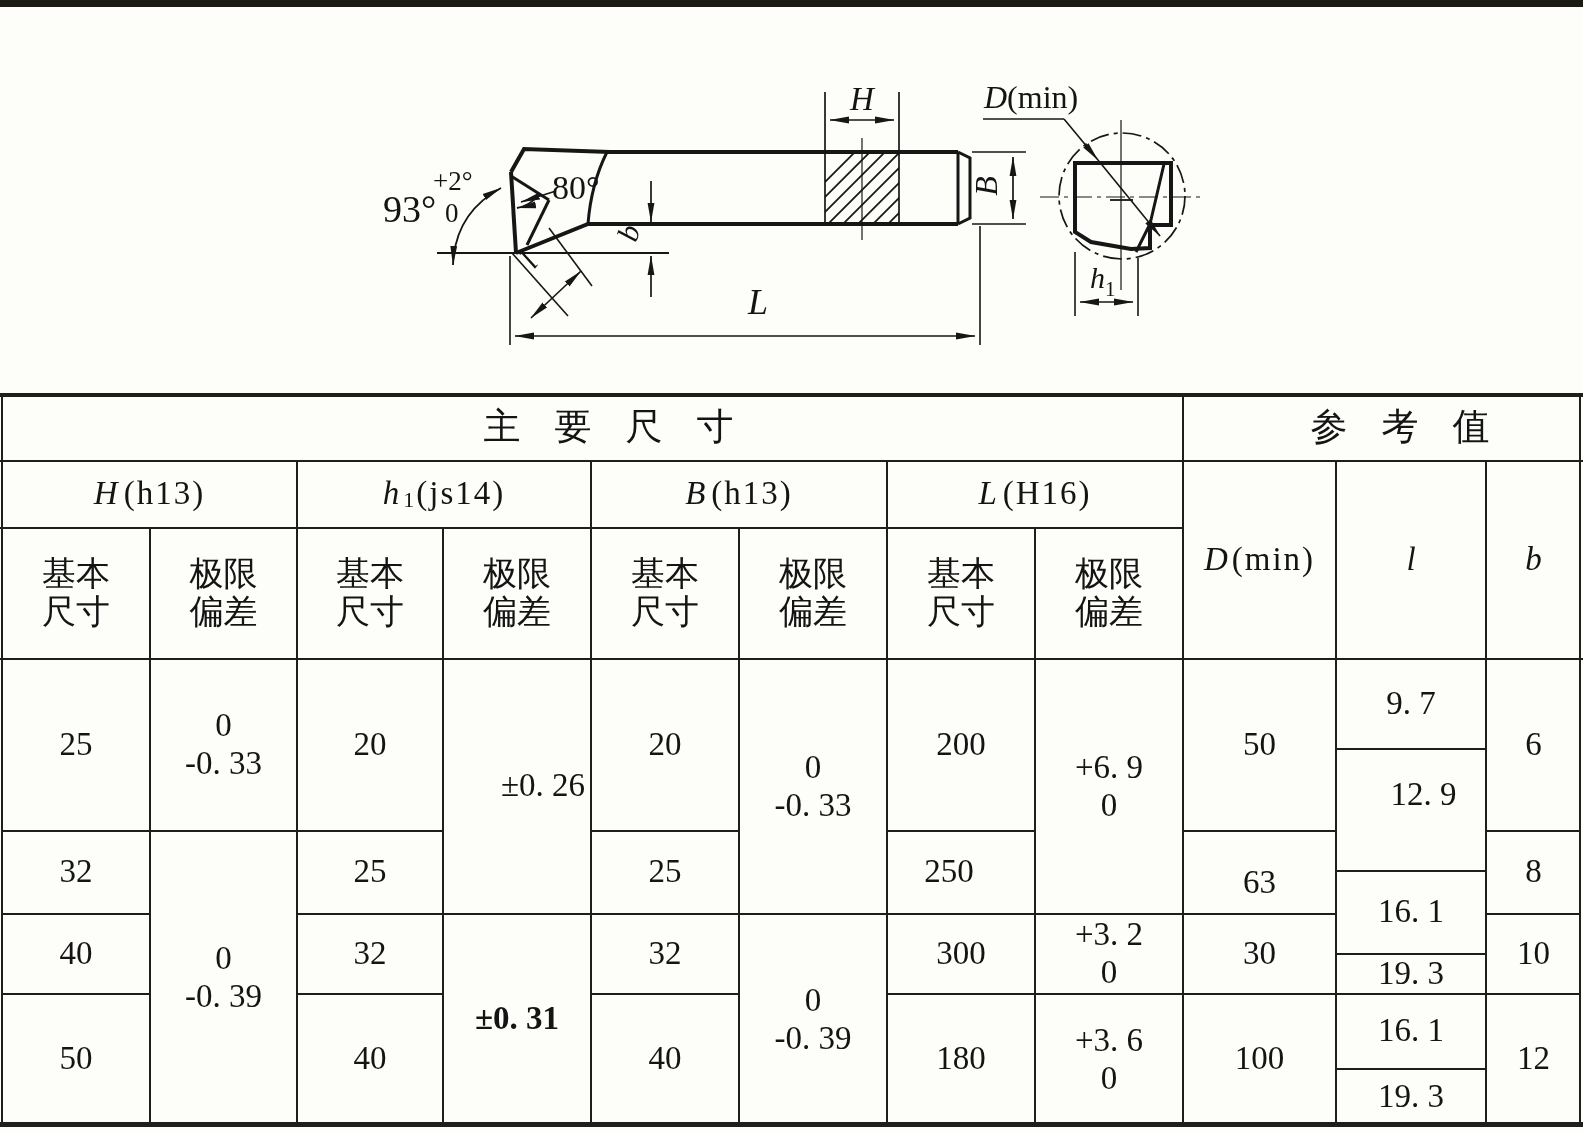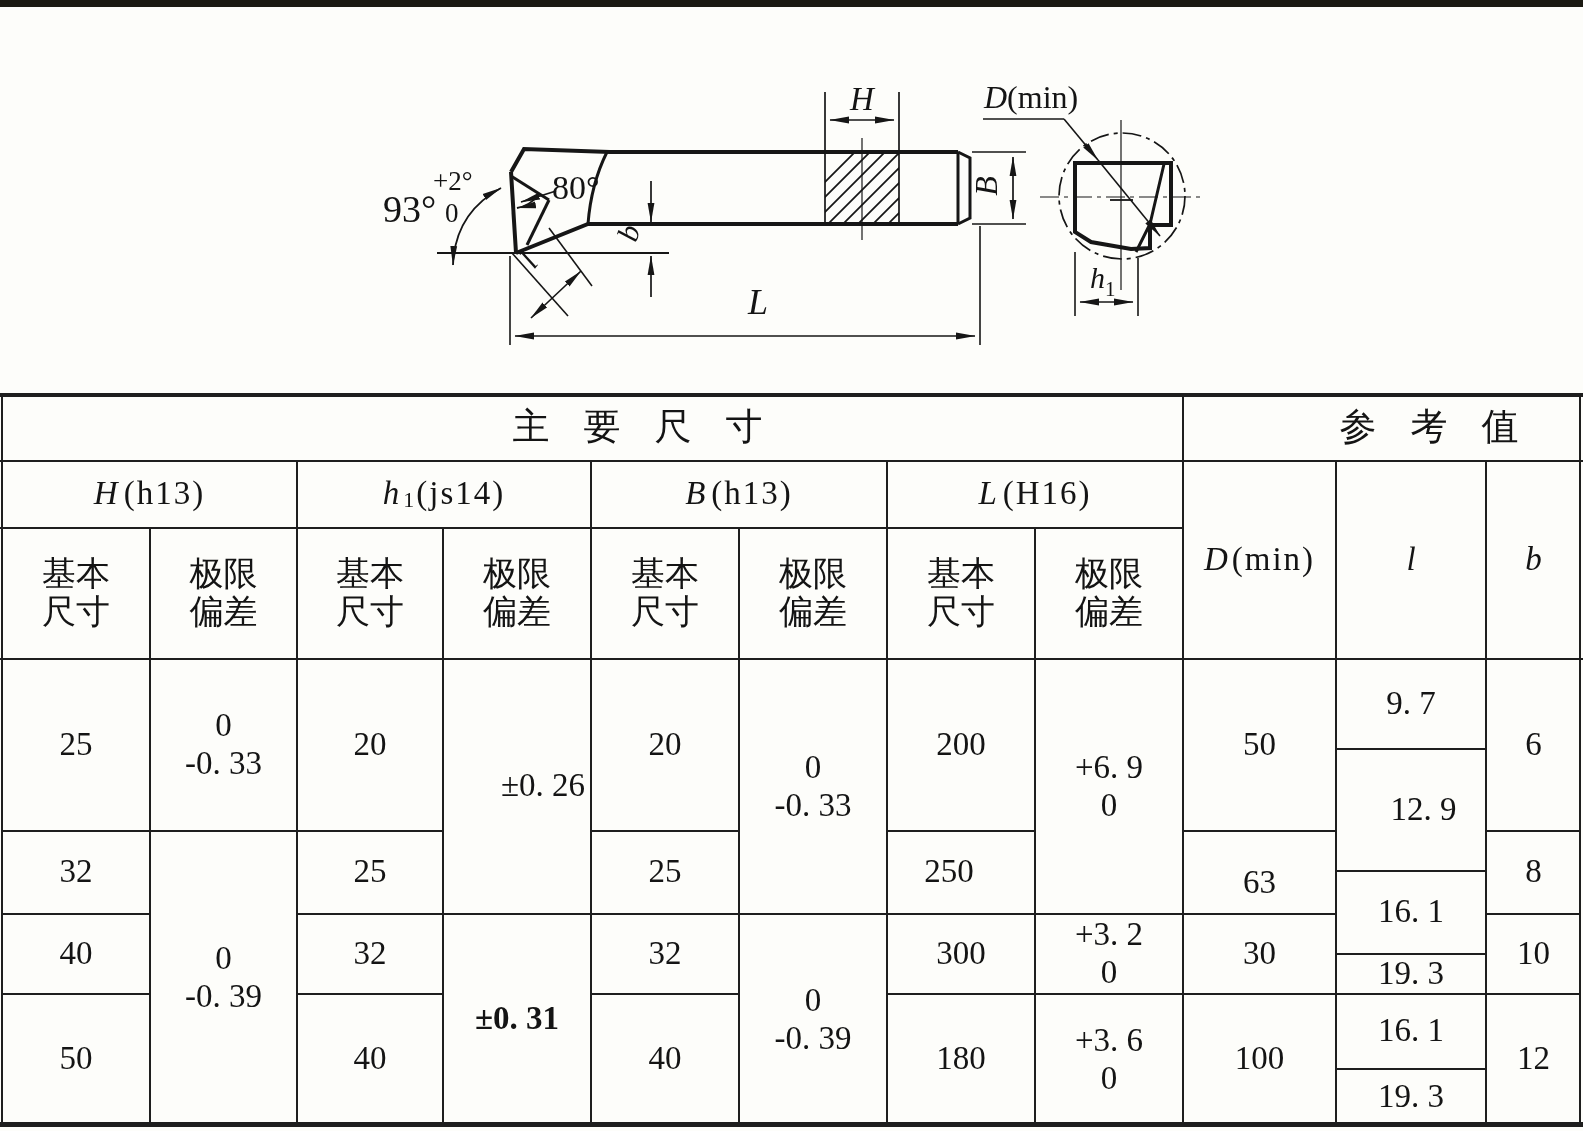--- a/index.html
+++ b/index.html
@@ -5,21 +5,21 @@
   html,body{margin:0;padding:0;background:#fdfdfa;}
   #stage{position:relative;width:1583px;height:1131px;background:#fdfdfa;overflow:hidden;
          font-family:"Liberation Serif","DejaVu Serif",serif;color:#141414;}
   .topbar{position:absolute;left:0;top:0;width:1583px;height:7px;background:#1b1a12;}
   svg text{fill:#141414;}
   .vl,.hl{position:absolute;background:#1e1e1e;}
   .cell{position:absolute;display:flex;align-items:center;justify-content:center;
         font-size:33px;line-height:1;white-space:nowrap;}
   .cell.two{flex-direction:column;line-height:38px;}
   .cjk{font-size:34px;line-height:46px;font-family:"Liberation Serif","DejaVu Serif",serif;}
-  .title{font-size:37px;letter-spacing:34px;padding-left:34px;margin-left:29px;}
+  .title{font-size:37px;letter-spacing:34px;padding-left:34px;}
   .ghead{font-size:33px;}
   .ghead i{font-style:italic;margin-right:4px;}
   .ghead sub{font-size:22px;transform:translateY(6px);margin-right:2px;}
   .ghead .pr{letter-spacing:2px;}
   .ital{font-style:italic;}
 </style>
 </head>
 <body>
 
 <div id="stage">
@@ -279,21 +279,21 @@
         <span>+3. 6</span>
         <span>0</span>
       </div>
 
     <div class="cell" style="left:1183px;top:658px;width:153px;height:172px;">50</div>
     <div class="cell" style="left:1183px;top:830px;width:153px;height:105px;">63</div>
     <div class="cell" style="left:1183px;top:913px;width:153px;height:80px;">30</div>
     <div class="cell" style="left:1183px;top:993px;width:153px;height:131px;">100</div>
 
     <div class="cell" style="left:1336px;top:658px;width:150px;height:90px;">9. 7</div>
-    <div class="cell" style="left:1336px;top:748px;width:175px;height:122px;">12. 9</div>
+    <div class="cell" style="left:1336px;top:733px;width:175px;height:122px;">12. 9</div>
     <div class="cell" style="left:1336px;top:870px;width:150px;height:83px;">16. 1</div>
     <div class="cell" style="left:1336px;top:953px;width:150px;height:40px;">19. 3</div>
     <div class="cell" style="left:1336px;top:993px;width:150px;height:75px;">16. 1</div>
     <div class="cell" style="left:1336px;top:1068px;width:150px;height:56px;">19. 3</div>
 
     <div class="cell" style="left:1486px;top:658px;width:95px;height:172px;">6</div>
     <div class="cell" style="left:1486px;top:830px;width:95px;height:83px;">8</div>
     <div class="cell" style="left:1486px;top:913px;width:95px;height:80px;">10</div>
     <div class="cell" style="left:1486px;top:993px;width:95px;height:131px;">12</div>
   </div>

